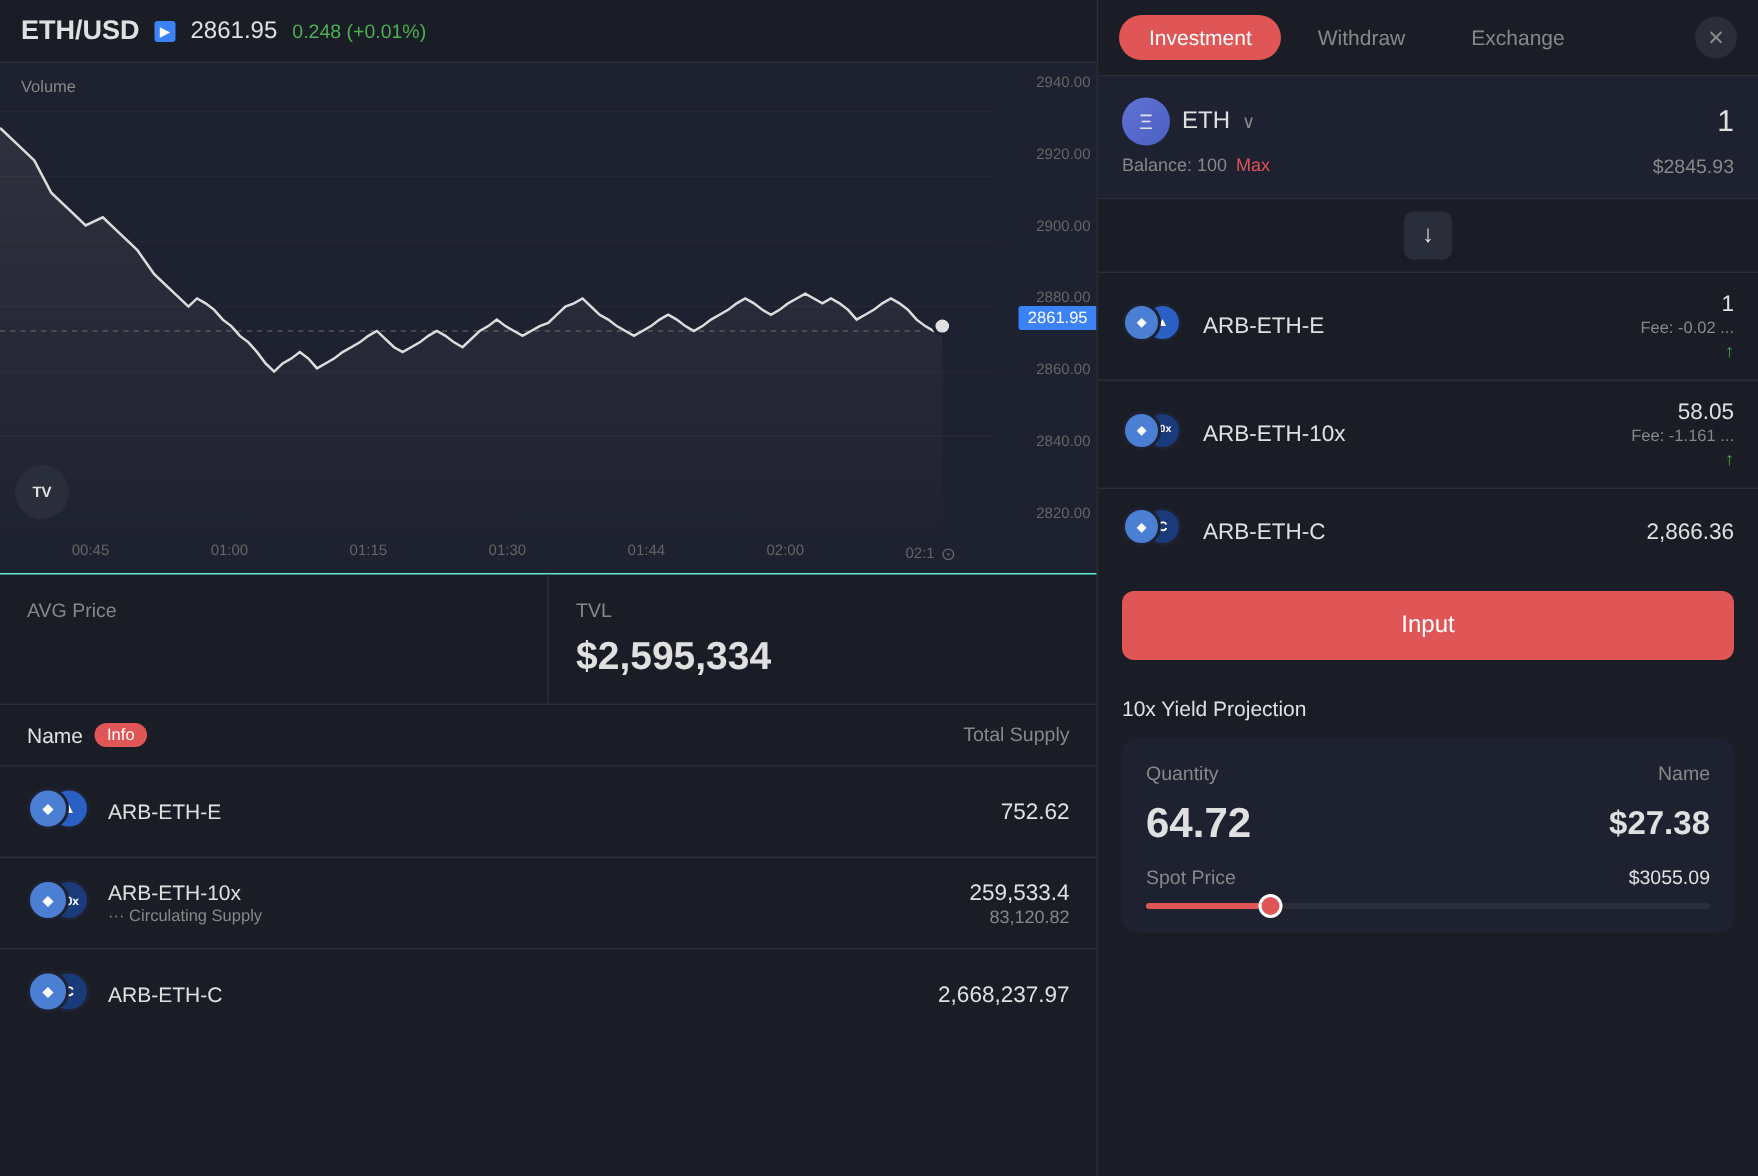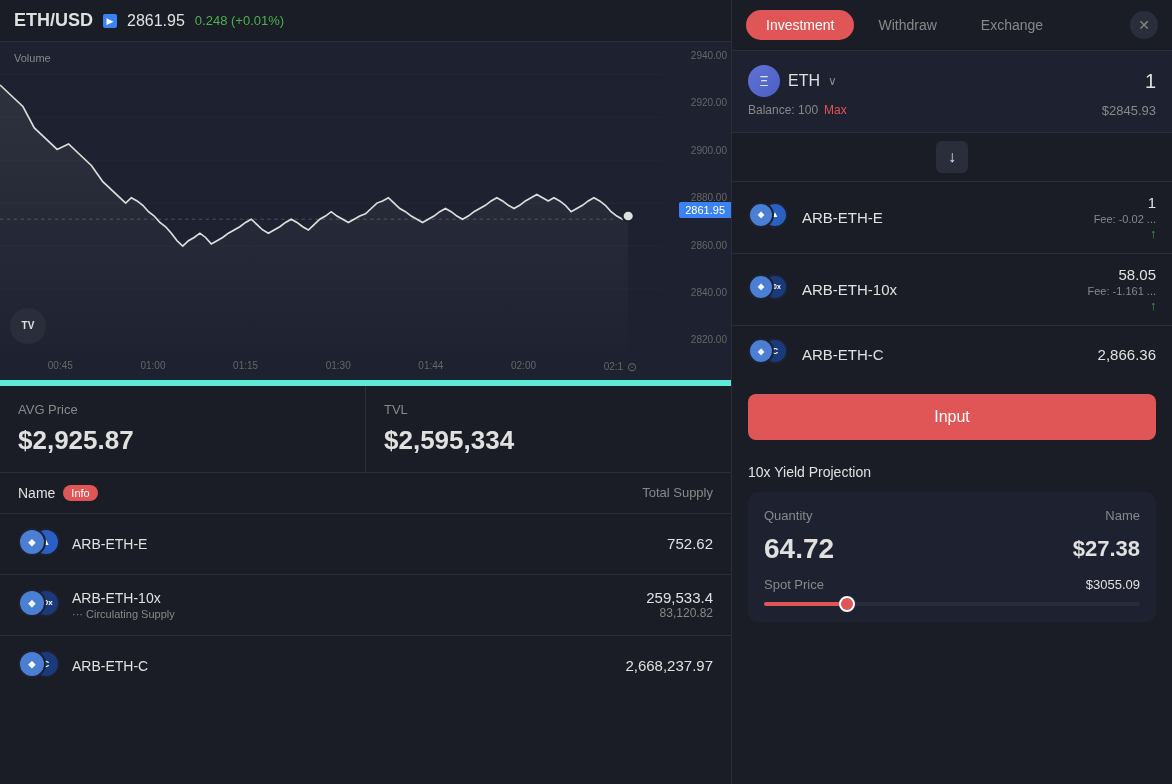--- a/index.html
+++ b/index.html
@@ -116,21 +116,21 @@
       font-size: 10px;
       color: #666;
       text-align: right;
     }
 
     .chart-x-axis {
       display: flex;
       justify-content: space-around;
       padding: 6px 60px 6px 14px;
       background: #1e2130;
-      border-bottom: 6px solid #5eead4;
+      border-bottom: 1px solid #5eead4;
     }
 
     .x-label {
       font-size: 10px;
       color: #666;
     }
 
     .x-label-container {
       display: flex;
       align-items: center;
@@ -675,21 +675,20 @@
       <span class="x-label">02:00</span>
       <div class="x-label-container">
         <span class="x-label">02:1</span>
         <span class="chart-settings-icon">⊙</span>
       </div>
     </div>
 
     <div class="stats-row">
       <div class="stat-card">
         <div class="stat-label">AVG Price</div>
-        <div class="stat-value">$2,925.87</div>
       </div>
       <div class="stat-card">
         <div class="stat-label">TVL</div>
         <div class="stat-value">$2,595,334</div>
       </div>
     </div>
 
     <div class="token-table">
       <div class="token-table-header">
         <div class="table-name-label">

